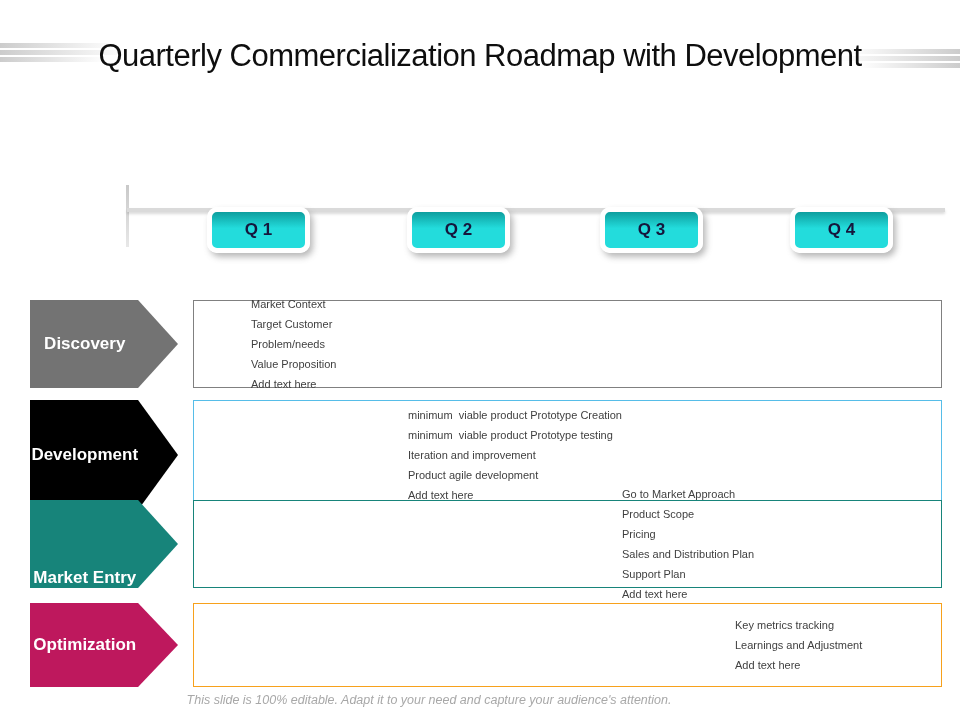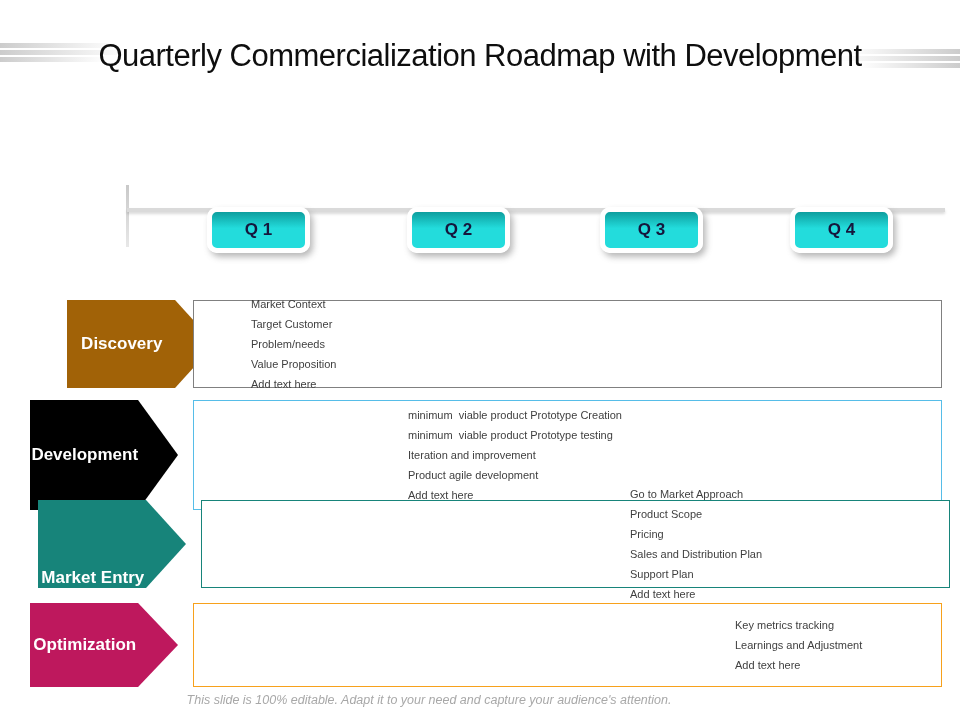--- a/index.html
+++ b/index.html
@@ -36,24 +36,24 @@
   .arrow{left:30px;width:148px;display:flex;align-items:center;
          clip-path:polygon(0 0,73% 0,100% 50%,73% 100%,0 100%);}
   .arrow span{display:block;width:74%;text-align:center;color:#ffffff;
               font-weight:bold;font-size:17px;}
   .pbox{left:193px;width:749px;box-sizing:border-box;background:#ffffff;
         display:flex;align-items:center;}
   .ptext{font-size:11px;line-height:20px;color:#3f3f3f;white-space:pre-wrap;}
 
   .r1 .arrow,.r1 .pbox{top:300px;height:88px;}
   .r2 .arrow,.r2 .pbox{top:400px;height:110px;}
-  .r3 .arrow,.r3 .pbox{top:500px;height:88px;margin-left:8px;}
+  .r3 .arrow,.r3 .pbox{top:500px;height:88px;}
   .r4 .arrow,.r4 .pbox{top:603px;height:84px;}
 
-  .r1 .arrow{background:#a16207;margin-left:37px;}
+  .r1 .arrow{background:#737373;}
   .r2 .arrow{background:#000000;}
   .r3 .arrow{background:#17847a;align-items:flex-end;}
   .r4 .arrow{background:#be185d;}
 
   .r1 .pbox{border:1px solid #808080;}
   .r2 .pbox{border:1px solid #56bde8;}
   .r3 .pbox{border:1px solid #17847a;}
   .r4 .pbox{border:1px solid #f7a11c;}
 
   .r1 .ptext{padding-left:57px;}

